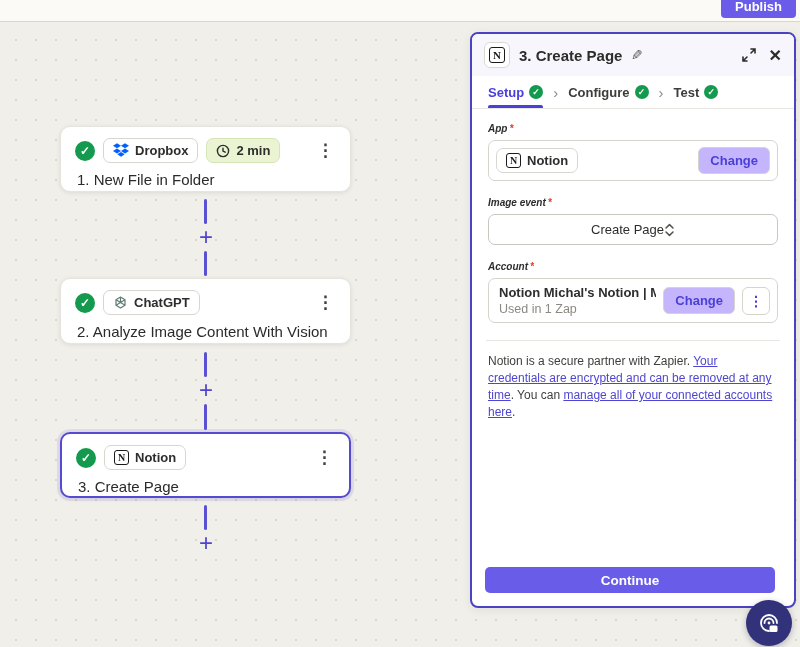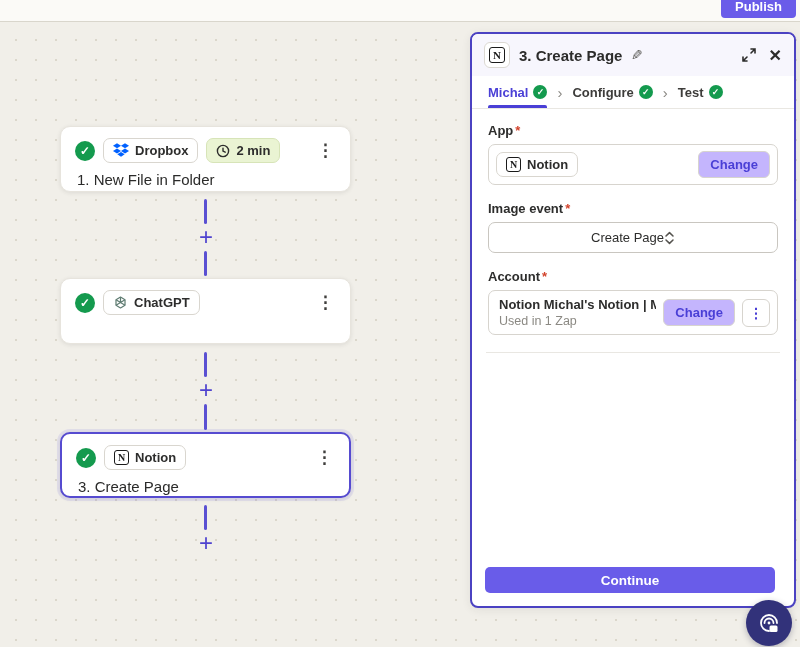--- a/index.html
+++ b/index.html
@@ -94,21 +94,21 @@
   .tab { display:flex; align-items:center; gap:5px; height:100%; font-size:13px; font-weight:700; color:#3d3c3a; cursor:pointer; position:relative; }
   .tab.active { color:#4a3fd6; }
   .tab.active:after { content:""; position:absolute; left:0; right:0; bottom:0; height:3px; background:#4a3fd6; border-radius:2px 2px 0 0; }
   .tab-check {
     width:14px; height:14px; border-radius:50%; background:#149a4e; color:#fff;
     display:flex; align-items:center; justify-content:center; font-size:9px; font-weight:700;
   }
   .tab-sep { color:#8a8883; font-size:15px; font-weight:400; }
   
   .panel-body { flex:1; padding:14px 16px 0 16px; overflow:hidden; }
-  .field-label { font-size:13px; font-weight:700; color:#2d2d2c; margin-bottom:6px; }
+  .field-label { font-size:10px; font-weight:700; color:#2d2d2c; margin-bottom:6px;font-style:italic; }
   .req { color:#d2422b; margin-left:2px; }
   .app-box {
     border:1px solid #d7d4ce; border-radius:7px; padding:6px 7px;
     display:flex; align-items:center; justify-content:space-between; margin-bottom:16px;
   }
   .change-btn {
     background:#c4b5fd; border:1px solid #d7d4ce; border-radius:6px;
     color:#4a3fd6; font-weight:700; font-size:13px; padding:5px 11px; cursor:pointer;
     font-family:"Liberation Sans", sans-serif;
   }
@@ -196,20 +196,21 @@
       <svg width="15" height="15" viewBox="0 0 16 16">
         <g stroke="#5f7c72" stroke-width="1.3" fill="none" stroke-linejoin="round">
           <path d="M8 2.2 L12.8 5 V11 L8 13.8 L3.2 11 V5 Z"></path>
           <path d="M8 2.2 V8 L12.8 11 M8 8 L3.2 11 M3.2 5 L8 8 L12.8 5"></path>
         </g>
       </svg>
       <span>ChatGPT</span>
     </span>
     <span class="kebab">⋮</span>
   </div>
+  <div class="node-title">2. Analyze Image Content With Vision</div>
 </div>
 
 <div class="vline" style="top:352px;height:25px"></div>
 <div class="plus-btn" style="top:382px">+</div>
 <div class="vline" style="top:404px;height:26px"></div>
 
 <div class="node selected" style="top:432px">
   <div class="node-row">
     <span class="check-circle">
         <span>✓</span>
@@ -240,21 +241,21 @@
           <path d="M6 14 H2 v-4 M2 14 l4 -4"></path>
           <path d="M2 6 V2 h4 M2 2 l4 4" opacity="0"></path>
         </g>
       </svg>
       <span class="close-icon">✕</span>
     </span>
   </div>
 
   <div class="tabs">
     <span class="tab active">
-      <span>Michal</span>
+      <span>Setup</span>
       <span class="tab-check">
           <span>✓</span>
         </span>
     </span>
     <span class="tab-sep">›</span>
     <span class="tab">
       <span>Configure</span>
       <span class="tab-check">
           <span>✓</span>
         </span>
@@ -294,20 +295,21 @@
       <span class="account-text">
         <div class="account-name">Notion Michal's Notion | Michal Wlosik ...</div>
         <div class="account-usage">Used in 1 Zap</div>
       </span>
       <button class="change-btn">Change</button>
       <button class="kebab-btn">⋮</button>
     </div>
 
     <div class="body-divider"></div>
 
+    <div class="helper"><span>Notion is a secure partner with Zapier. </span><a>Your credentials are encrypted and can be removed at any time</a><span>. You can </span><a>manage all of your connected accounts here</a><span>.</span></div>
   </div>
 
   <div class="panel-footer">
     <button class="continue-btn">Continue</button>
   </div>
 </div>
 
 <div class="help-fab">
   <svg width="26" height="26" viewBox="0 0 26 26">
     <g fill="none" stroke="#ffffff" stroke-width="1.8" stroke-linecap="round">

